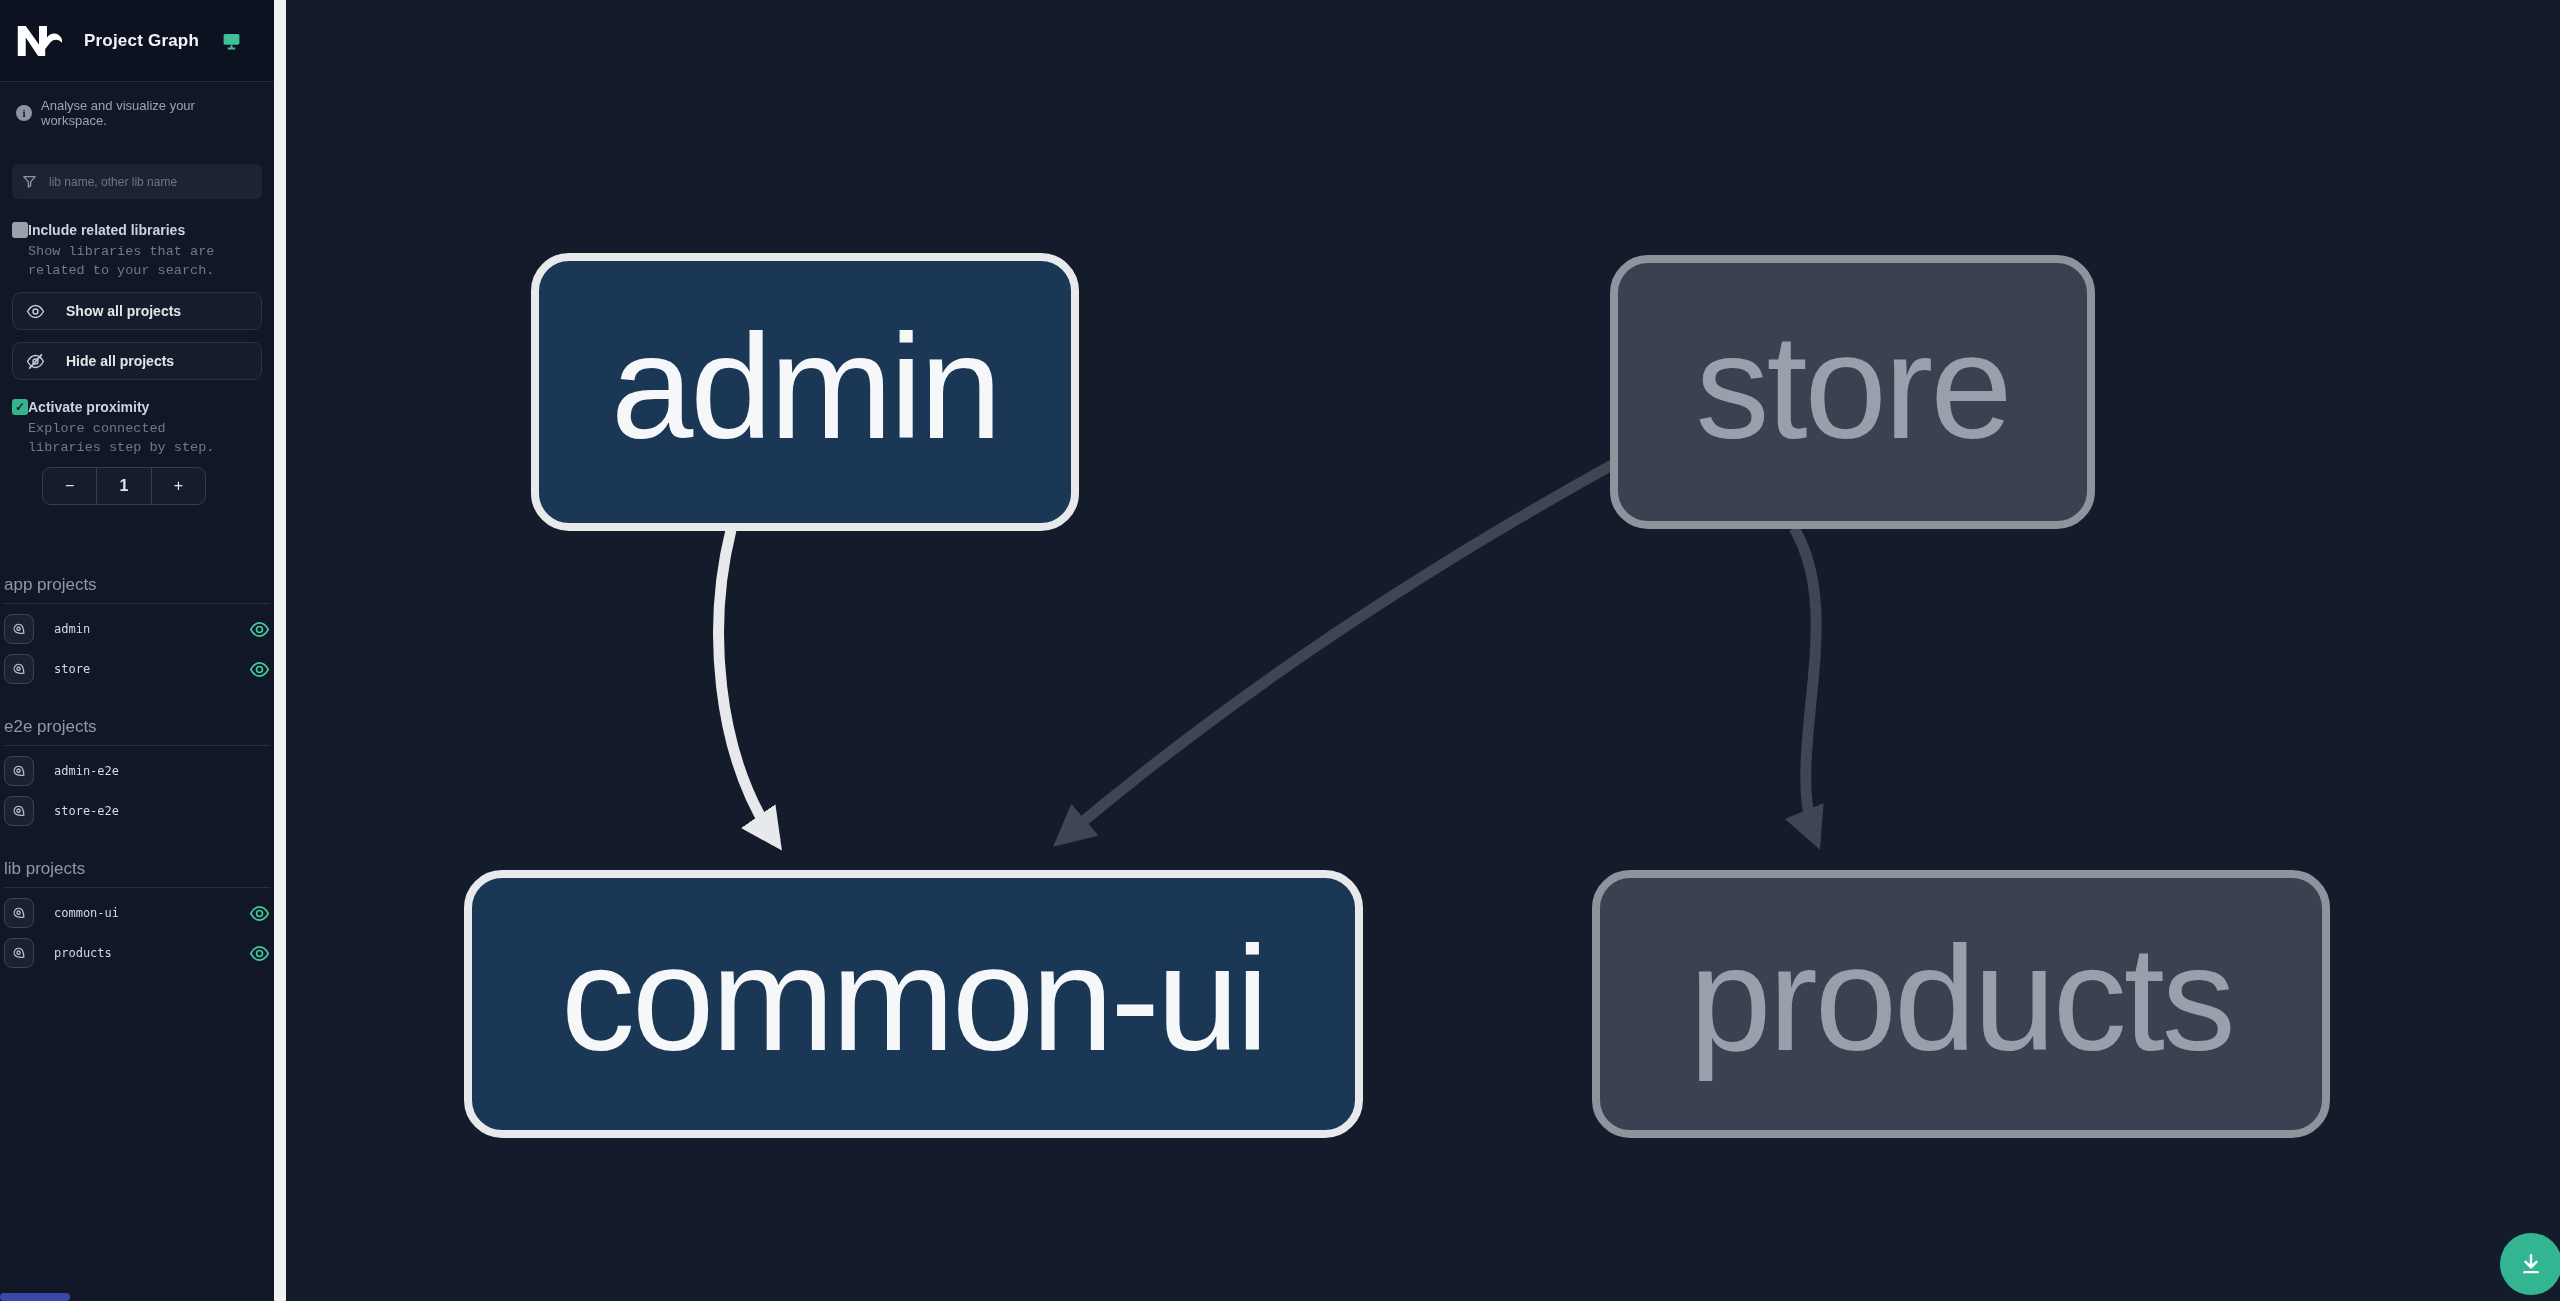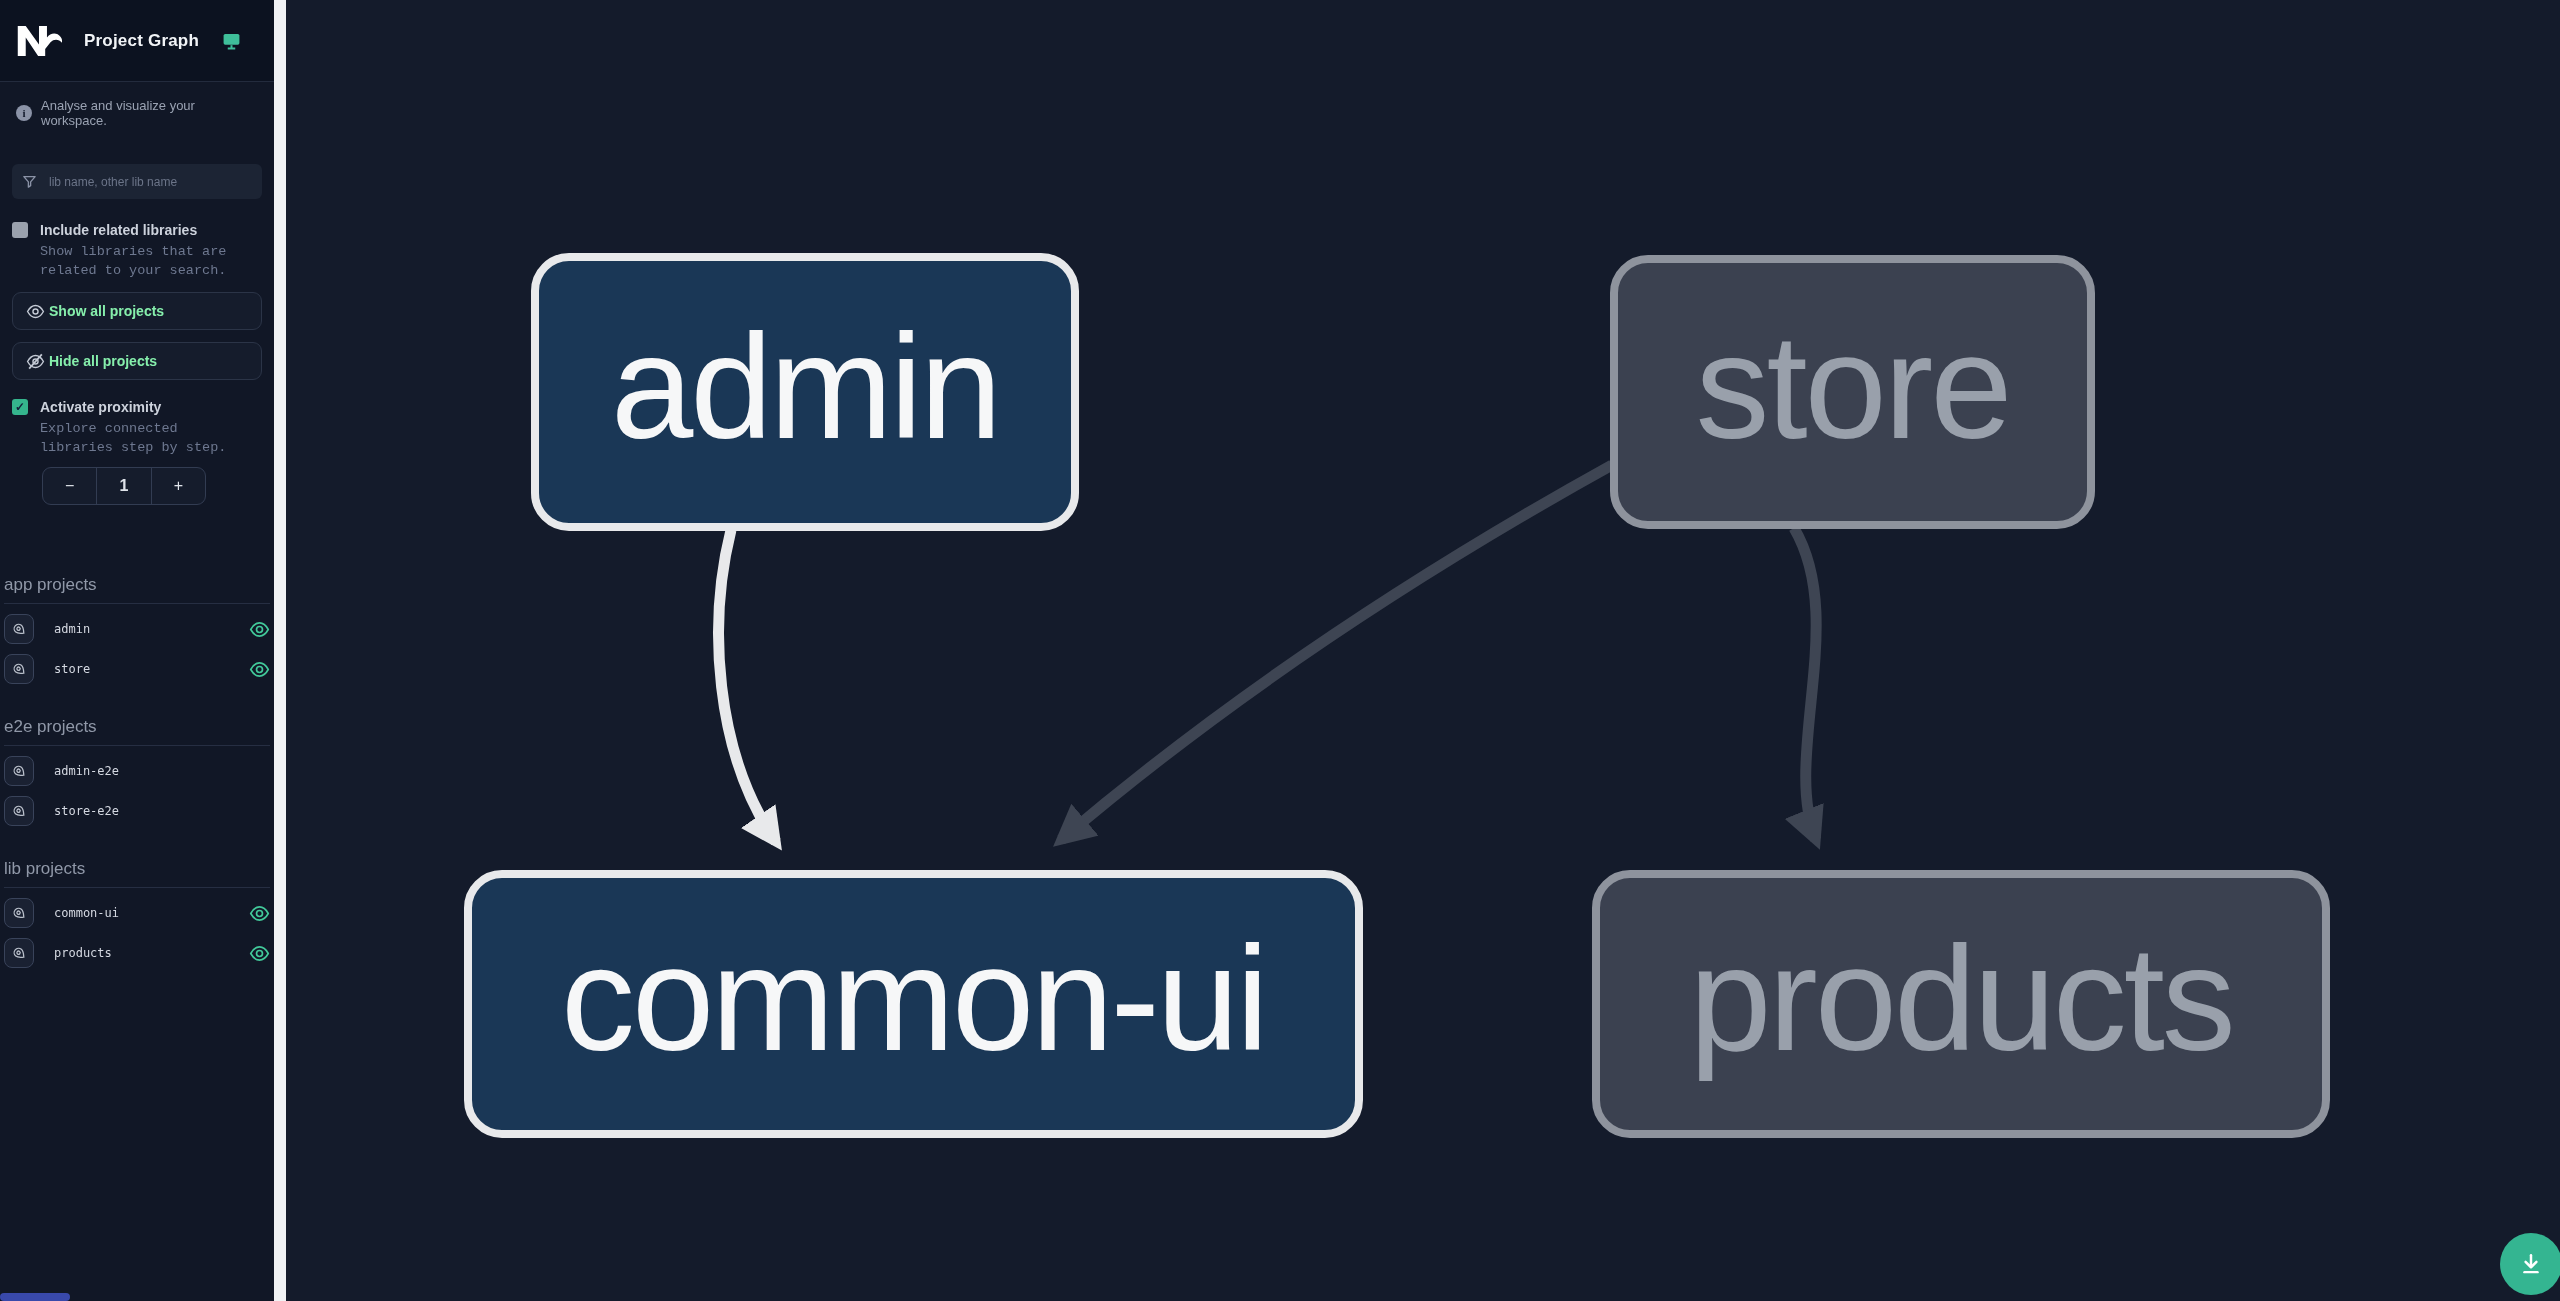--- a/index.html
+++ b/index.html
@@ -8,28 +8,28 @@
 
   
   .sidebar{position:absolute;left:0;top:0;width:274px;height:1301px;background:#111726;color:#cdd2dc;}
   .sb-header{height:82px;display:flex;align-items:center;gap:22px;padding:0 16px;background:#0c1220;border-bottom:1px solid #232b3d;}
   .sb-title{font-size:17px;font-weight:bold;color:#f2f4f7;letter-spacing:.2px;}
   .tagline{display:flex;align-items:center;gap:9px;padding:16px 16px 0 16px;font-size:13px;color:#9aa2b2;}
   .info-ic{width:16px;height:16px;border-radius:50%;background:#8b93a7;color:#10182a;font-size:11px;font-weight:bold;display:flex;align-items:center;justify-content:center;font-family:"Liberation Serif",serif;flex:0 0 auto;}
   .filter{margin:36px 12px 0 12px;height:35px;background:#1c2434;border-radius:6px;display:flex;align-items:center;padding:0 10px;gap:10px;}
   .filter input{flex:1;background:transparent;border:none;outline:none;color:#a3a3a3;font-size:12px;}
   .filter input::placeholder{color:#6b7488;}
-  .cbrow{display:flex;gap:12px;padding:0 12px;margin-top:22px;}
+  .cbrow{display:flex;padding:0 12px;margin-top:22px;}
   .cbbox{width:16px;height:16px;border-radius:3px;flex:0 0 auto;margin-top:1px;display:flex;align-items:center;justify-content:center;font-size:12px;font-weight:bold;}
   .cb-muted{background:#9aa1ad;}
   .cb-white{background:#ffffff;}
   .cb-checked{background:#35b58d;color:#14213a;}
   .cblabel{font-size:14px;font-weight:bold;color:#cdd2dc;line-height:18px;}
   .cbdesc{font-size:13.5px;color:#6e7890;line-height:19px;margin-top:3px;width:214px;font-family:Liberation Mono, monospace;}
-  .sb-btn{margin:12px 12px 0 12px;height:38px;border:1.5px solid #2b3447;background:#151c2c;border-radius:9px;display:flex;align-items:center;gap:4px;padding:0 13px;color:#86efac;font-size:14px;font-weight:bold;cursor:pointer;}
+  .sb-btn{margin:12px 12px 0 12px;height:38px;border:1.5px solid #2b3447;background:#151c2c;border-radius:9px;display:flex;align-items:center;gap:21px;padding:0 13px;color:#e5e5e5;font-size:14px;font-weight:bold;cursor:pointer;}
   .sb-btn:first-of-type{margin-top:28px;}
   .stepper{margin:10px 0 0 42px;width:164px;height:38px;border:1.5px solid #323c52;border-radius:9px;display:flex;background:#151c2c;overflow:hidden;}
   .stepper>div{flex:1;display:flex;align-items:center;justify-content:center;font-size:16px;color:#dfe3ea;}
   .stepper .mid{border-left:1.5px solid #323c52;border-right:1.5px solid #323c52;font-weight:bold;}
   .section{padding:0 4px;margin-top:70px;}
   .section.tight{margin-top:33px;}
   .sec-head{font-size:17px;color:#9098a8;padding-bottom:8px;border-bottom:1px solid #262e42;}
   .prow{display:flex;align-items:center;gap:20px;margin-top:10px;height:30px;}
   .pbtn{width:30px;height:30px;border:1.5px solid #39435a;background:#1a2132;border-radius:8px;display:flex;align-items:center;justify-content:center;cursor:pointer;flex:0 0 auto;}
   .pname{font-family:"DejaVu Sans Mono",monospace;font-size:12px;color:#d4d8e1;flex:1;}

